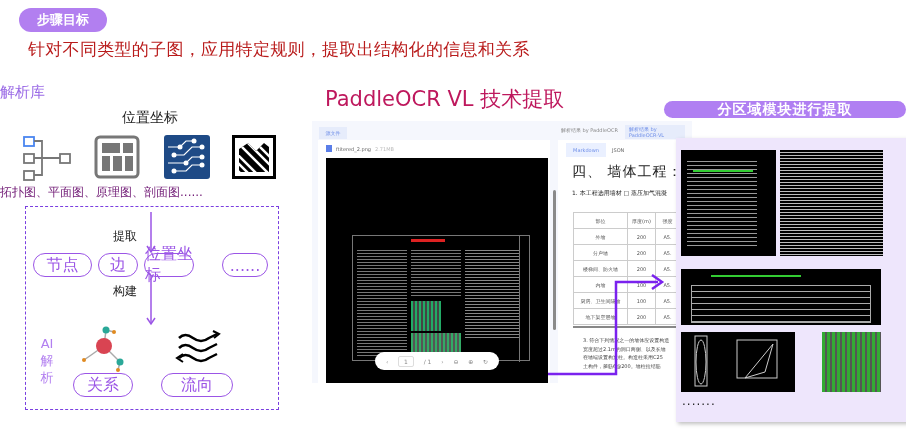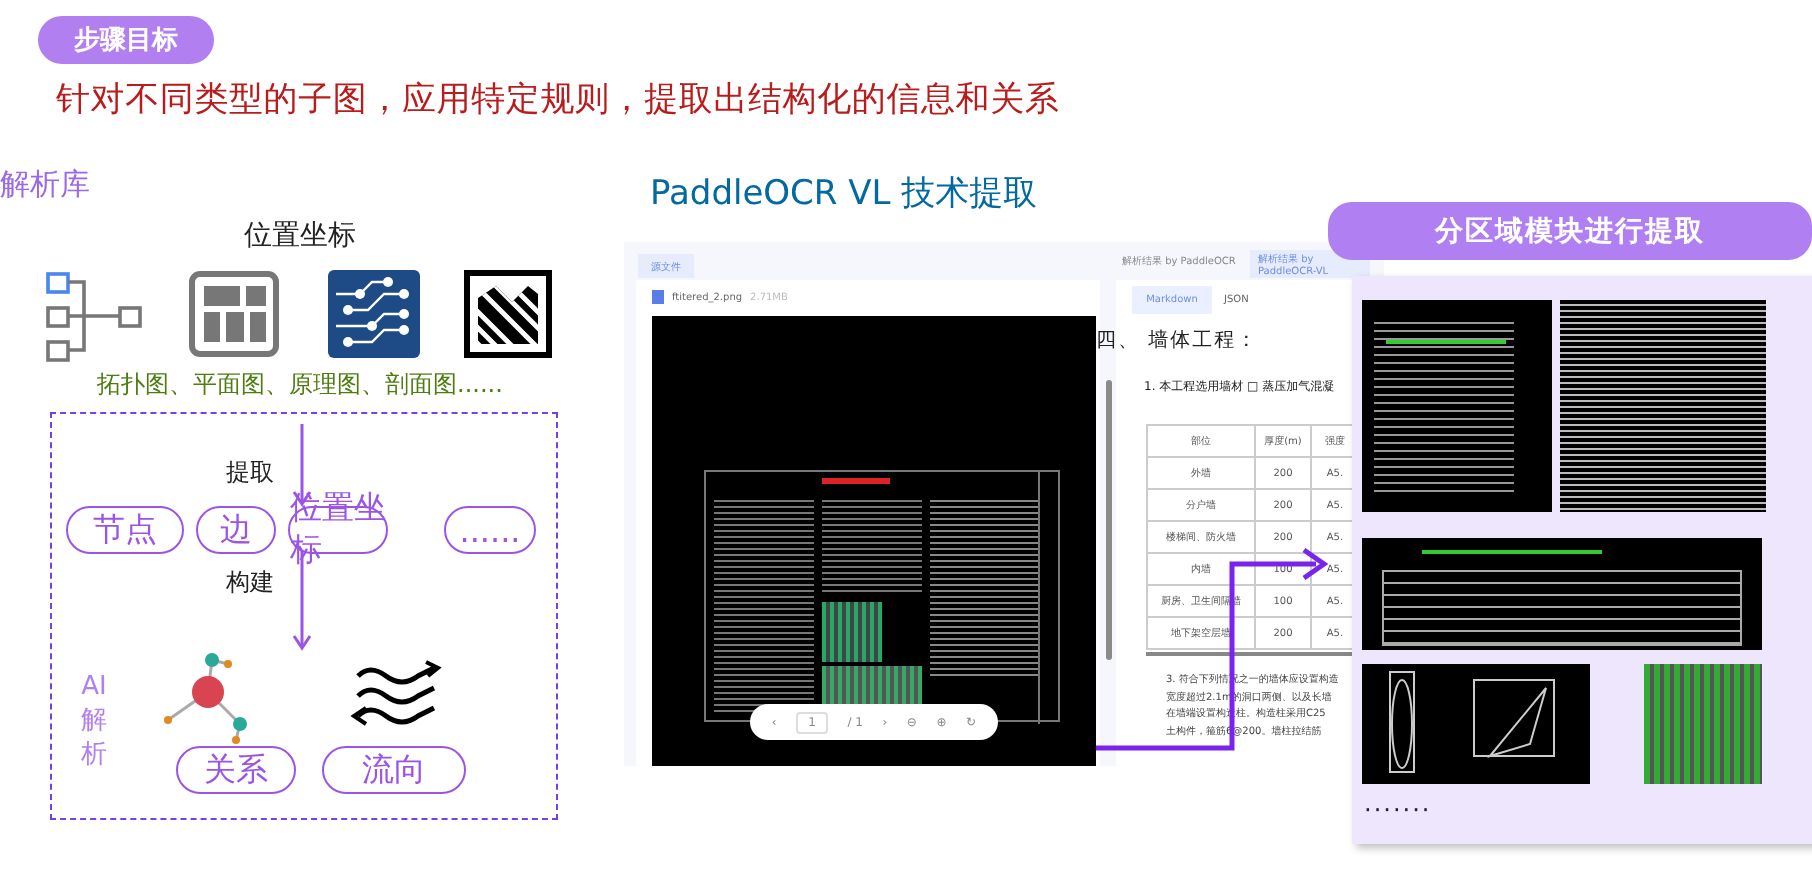--- a/index.html
+++ b/index.html
@@ -4,49 +4,49 @@
 <style>
 *{box-sizing:border-box;margin:0;padding:0}
 html,body{width:906px;height:438px;background:#fff;overflow:hidden;font-family:"DejaVu Sans",sans-serif;position:relative}
 .abs{position:absolute}
 .step-pill{left:19px;top:8px;width:88px;height:24px;border-radius:12px;background:#b27ff0;color:#fff;font-size:13px;font-weight:bold;display:flex;align-items:center;justify-content:center}
 .subtitle{left:28px;top:38px;font-size:17px;color:#b91c1c;letter-spacing:0.3px}
 .lib-title{left:0;width:300px;top:83px;text-align:left;font-size:15px;color:#9a6ae6}
 .type-title{left:0;width:300px;top:109px;text-align:center;font-size:14px;color:#222}
 .icons-row{top:135px;left:22px;width:250px;height:48px}
 .ic{position:absolute;top:0}
-.types-text{left:0;width:300px;top:184px;text-align:center;font-size:12px;color:#4d7c0f}
+.types-text{left:0;width:300px;top:184px;text-align:left;font-size:12px;color:#701a75}
 .dash-box{left:25px;top:206px;width:254px;height:204px;border:1.5px dashed #7a3fe0}
 .pill{position:absolute;height:24px;border:1.5px solid #9b55e6;border-radius:12px;color:#9b55e6;font-size:16px;display:flex;align-items:center;justify-content:center;background:#fff}
 .lbl{position:absolute;font-size:12px;color:#222}
 .ai-lbl{position:absolute;font-size:13px;color:#b27ff0;line-height:17px;width:14px;text-align:center}
-.ocr-title{left:325px;top:85px;font-size:17px;color:#0369a1}
+.ocr-title{left:325px;top:85px;font-size:21px;color:#be185d}
 .ocr-frame{left:312px;top:121px;width:380px;height:262px;background:#f5f7fd}
 .src-tab{left:319px;top:127px;width:28px;height:12px;background:#e6ecfb;color:#6e8ee8;font-size:5px;display:flex;align-items:center;justify-content:center}
 .res-tab1{left:561px;top:127px;font-size:5px;color:#888}
 .res-tab2{left:625px;top:125px;width:60px;height:14px;background:#e6ecfb;color:#6e8ee8;font-size:5px;display:flex;align-items:center;padding-left:4px}
 .left-panel{left:318px;top:140px;width:232px;height:243px;background:#fff}
 .file-name{left:326px;top:145px;font-size:5px;color:#666;display:flex;align-items:center;gap:4px}
 .file-ic{width:6px;height:7px;background:#5a7ee8}
 .viewer{left:326px;top:158px;width:222px;height:225px;background:#000}
 .cad{left:26px;top:77px;width:178px;height:126px;border:1px solid #777}
 .pager{left:375px;top:352px;width:124px;height:18px;background:#fff;border-radius:9px;display:flex;align-items:center;justify-content:space-around;font-size:6px;color:#888;padding:0 6px}
 .pager .pg{border:1px solid #ddd;padding:1px 5px;border-radius:2px}
 .scroll-track{left:552px;top:160px;width:6px;height:224px}
 .scroll-thumb{left:553px;top:190px;width:3px;height:140px;background:#8a8a8a;border-radius:2px}
 .right-panel{left:558px;top:140px;width:134px;height:243px;background:#fff;overflow:hidden}
 .md-btn{left:566px;top:143px;width:40px;height:14px;background:#eaf0ff;color:#6e8ee8;font-size:5px;display:flex;align-items:center;justify-content:center}
 .json-btn{left:612px;top:143px;font-size:5px;color:#666;height:14px;display:flex;align-items:center}
-.sec-head{left:548px;top:163px;font-size:10px;color:#222;letter-spacing:1px}
+.sec-head{left:572px;top:163px;font-size:14px;color:#222;letter-spacing:1px}
 .para1{left:572px;top:189px;font-size:6px;color:#222;white-space:nowrap}
 .tbl{position:absolute;left:573px;top:212px;border-collapse:collapse;font-size:5px;color:#555}
 .tbl td{border:1px solid #ccc;height:16px;text-align:center;padding:0 2px}
 .hscroll{left:573px;top:326px;width:110px;height:2px;background:#888}
 .para3{left:583px;top:336px;font-size:5px;color:#444;line-height:8.5px;white-space:nowrap}
-.region-title{left:664px;top:101px;width:242px;height:29px;border-radius:12px;background:#b07ff2;color:#fff;font-size:14px;font-weight:bold;display:flex;align-items:center;justify-content:center;letter-spacing:1px}
+.region-title{left:664px;top:101px;width:242px;height:17px;border-radius:12px;background:#b07ff2;color:#fff;font-size:14px;font-weight:bold;display:flex;align-items:center;justify-content:center;letter-spacing:1px}
 .region-card{left:676px;top:138px;width:234px;height:284px;background:#eee6fc;box-shadow:2px 2px 4px rgba(0,0,0,0.25)}
 .thumb{position:absolute;background:#000}
 .dots{position:absolute;font-size:12px;color:#222;letter-spacing:1px}
 </style>
 </head>
 <body>
 
 <div class="abs step-pill">步骤目标</div>
 <div class="abs subtitle">针对不同类型的子图，应用特定规则，提取出结构化的信息和关系</div>
 
@@ -145,21 +145,21 @@
 <svg class="abs" style="left:175px;top:330px" width="46" height="36" viewBox="0 0 46 36">
   <g fill="none" stroke="#000" stroke-width="2.5">
     <path d="M4 8 Q10 2 18 8 T34 8 L42 4"></path>
     <path d="M4 18 Q10 12 18 18 T34 18 L42 14"></path>
     <path d="M4 28 Q10 22 18 28 T34 28 L42 24"></path>
   </g>
   <path d="M38 1 L44 4 L39 8" fill="none" stroke="#000" stroke-width="2"></path>
   <path d="M8 24 L2 28 L8 32" fill="none" stroke="#000" stroke-width="2"></path>
 </svg>
 
-<div class="pill" style="left:88px;top:373px;width:60px">关系</div>
+<div class="pill" style="left:73px;top:373px;width:60px">关系</div>
 <div class="pill" style="left:161px;top:373px;width:72px">流向</div>
 
 <div class="abs ocr-title">PaddleOCR VL 技术提取</div>
 <div class="abs ocr-frame"></div>
 <div class="abs src-tab">源文件</div>
 <div class="abs res-tab1">解析结果 by PaddleOCR</div>
 <div class="abs res-tab2">解析结果 by PaddleOCR-VL</div>
 
 <div class="abs left-panel"></div>
 <div class="abs file-name">

